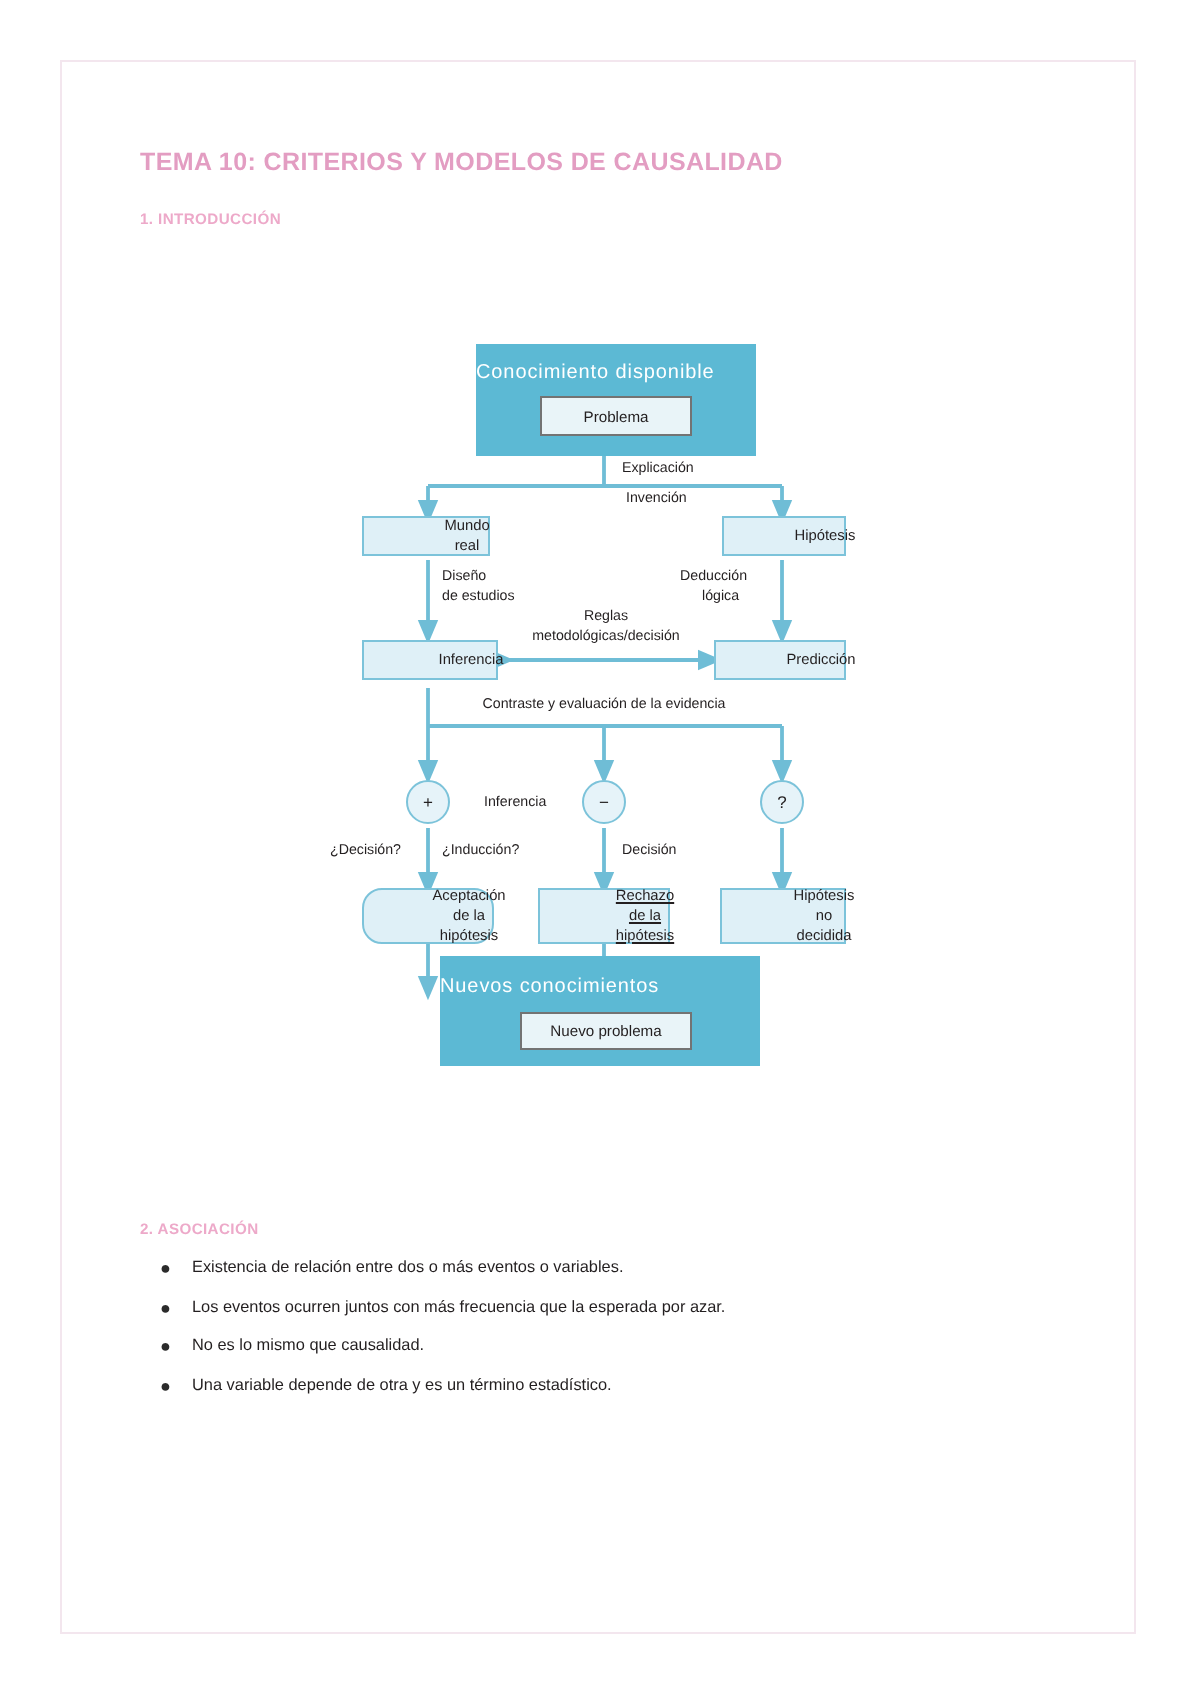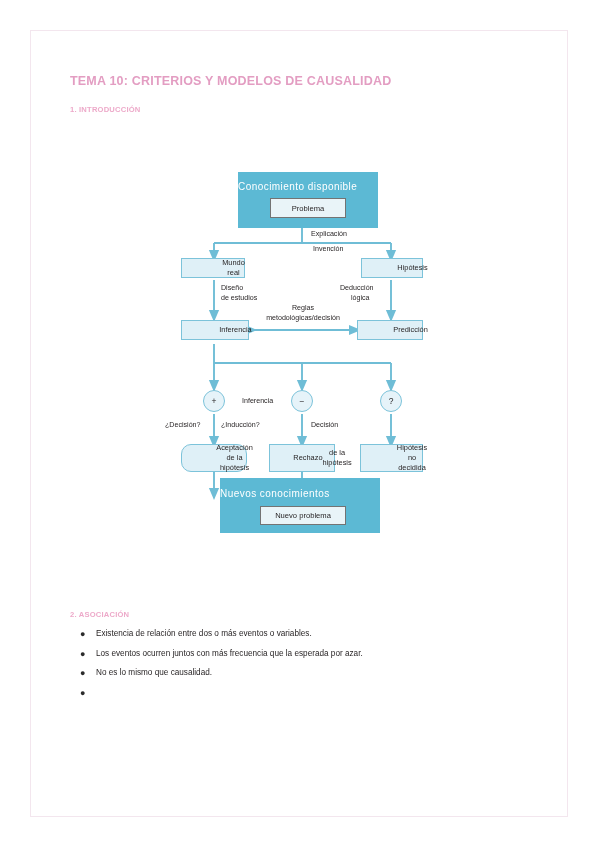--- a/index.html
+++ b/index.html
@@ -215,21 +215,21 @@
     <div class="node lite" style="left:192px; top:160px; width:66px; height:20px;">Predicción</div>
 
     <div class="circle" style="left:38px; top:230px;">+</div>
     <div class="circle" style="left:126px; top:230px;">−</div>
     <div class="circle" style="left:215px; top:230px;">?</div>
 
     <div class="node lite" style="left:16px; top:284px; width:66px; height:28px; flex-direction:column;border-radius:10px;">
       <span>Aceptación</span>
       <span>de la hipótesis</span>
     </div>
-    <div class="node lite" style="left:104px; top:284px; width:66px; height:28px; flex-direction:row;">
+    <div class="node lite" style="left:104px; top:284px; width:66px; height:28px; flex-direction:column;text-decoration:underline;">
       <span>Rechazo</span>
       <span>de la hipótesis</span>
     </div>
     <div class="node lite" style="left:195px; top:284px; width:63px; height:28px; flex-direction:column;">
       <span>Hipótesis</span>
       <span>no decidida</span>
     </div>
 
     <div class="panel" style="left:23px; top:318px; width:160px; height:55px;margin-left:32px;">
       <div class="panel-title" style="top:10px;">Nuevos conocimientos</div>
@@ -241,20 +241,21 @@
 
     <div class="elabel" style="left:56px; top:124px;">Diseño</div>
     <div class="elabel" style="left:56px; top:134px;">de estudios</div>
 
     <div class="elabel" style="left:175px; top:124px;">Deducción</div>
     <div class="elabel" style="left:186px; top:134px;">lógica</div>
 
     <div class="elabel ctr" style="left:92px; top:144px; width:92px;">Reglas</div>
     <div class="elabel ctr" style="left:77px; top:154px; width:122px;">metodológicas/decisión</div>
 
+    <div class="elabel ctr" style="left:26px; top:188px; width:222px;">Contraste y evaluación de la evidencia</div>
 
     <div class="elabel" style="left:77px; top:237px;">Inferencia</div>
 
     <div class="elabel" style="left:0px; top:261px;">¿Decisión?</div>
     <div class="elabel" style="left:56px; top:261px;">¿Inducción?</div>
     <div class="elabel" style="left:146px; top:261px;">Decisión</div>
 
   </div>
 
   <div class="bullets">
@@ -265,16 +266,17 @@
     <div class="bullet-row">
       <span class="bullet-dot">●</span>
       <span class="bullet-text">Los eventos ocurren juntos con más frecuencia que la esperada por azar.</span>
     </div>
     <div class="bullet-row">
       <span class="bullet-dot">●</span>
       <span class="bullet-text">No es lo mismo que causalidad.</span>
     </div>
     <div class="bullet-row">
       <span class="bullet-dot">●</span>
+      <span class="bullet-text">Una variable depende de otra y es un término estadístico.</span>
     </div>
   </div>
 
 </div>
 
 </body></html>

